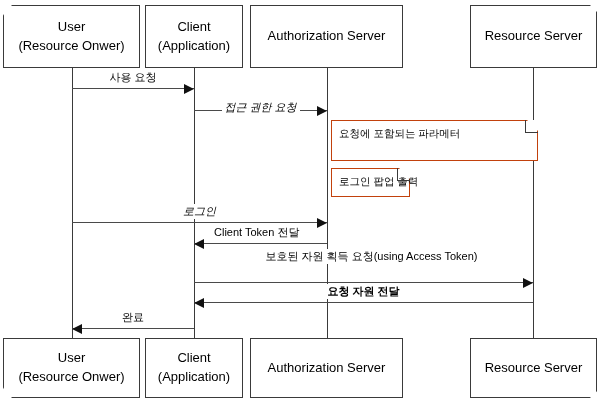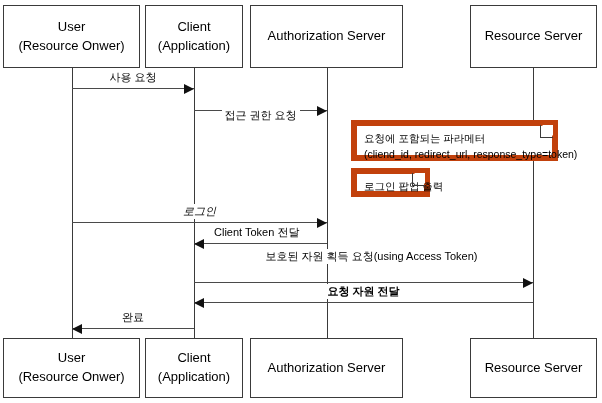--- a/index.html
+++ b/index.html
@@ -10,20 +10,21 @@
   body {
     font-family: "Liberation Sans", "DejaVu Sans", sans-serif;
     -webkit-font-smoothing: none;
   }
   #diagram {
     position: relative;
     width: 602px;
     height: 403px;
     background: #ffffff;
     overflow: hidden;
+    border-radius: 28px;
   }
   .lifeline-box {
     position: absolute;
     box-sizing: border-box;
     border: 1px solid #3a3a3a;
     background: #ffffff;
     display: flex;
     flex-direction: column;
     align-items: center;
     justify-content: center;
@@ -73,28 +74,27 @@
     text-align: center;
     line-height: 1.35;
     z-index: 4;
     background: #ffffff;
     padding: 0 3px;
   }
 
   .note {
     position: absolute;
     box-sizing: border-box;
-    border: 6px solid #c2410c;
+    border: 1px solid #c2410c;
     background: #ffffff;
     font-size: 10.5px;
     color: #000000;
     line-height: 1.5;
     padding: 5px 7px 4px 7px;
     z-index: 5;
-    margin-left: 20px;
   }
   .note .foldline {
     position: absolute;
     top: -1px;
     right: -1px;
     width: 0;
     height: 0;
     border-top: 11px solid #ffffff;
     border-left: 11px solid transparent;
   }
@@ -134,39 +134,38 @@
       <span class="ln">Resource Server</span>
     </div>
     <div class="lifeline-box" style="left: 470px; top: 338px; width: 127px; height: 60px;">
       <span class="ln">Resource Server</span>
     </div>
     <div class="msg-line" style="left: 72px; top: 88px; width: 122px;"></div>
     <div class="arrowhead right" style="left: 184px; top: 84px;"></div>
     <div class="msg-label" style="left: 106.5px; top: 70px; text-align: center;"><span class="ln">사용 요청</span></div>
     <div class="msg-line" style="left: 194px; top: 110px; width: 133px;"></div>
     <div class="arrowhead right" style="left: 317px; top: 106px;"></div>
-    <div class="msg-label" style="left: 221.5px; top: 108px;"><span class="ln">접근 권한 요청</span></div>
+    <div class="msg-label" style="left: 221.5px; top: 100px; font-style: italic;"><span class="ln">접근 권한 요청</span></div>
     <div class="msg-line" style="left: 72px; top: 222px; width: 255px;"></div>
     <div class="arrowhead right" style="left: 317px; top: 218px;"></div>
     <div class="msg-label" style="left: 180px; top: 204px; font-style: italic;"><span class="ln">로그인</span></div>
     <div class="msg-line" style="left: 194px; top: 243px; width: 133px;"></div>
     <div class="arrowhead left" style="left: 194px; top: 239px;"></div>
     <div class="msg-label" style="left: 211px; top: 225px;"><span class="ln">Client Token 전달</span></div>
     <div class="msg-line" style="left: 194px; top: 282px; width: 339px;"></div>
     <div class="arrowhead right" style="left: 523px; top: 278px;"></div>
     <div class="msg-label" style="left: 254.5px; top: 249px; margin-left: 8px;"><span class="ln">보호된 자원 획득 요청</span><span class="ln">(using Access Token)</span></div>
     <div class="msg-line" style="left: 194px; top: 302px; width: 339px;"></div>
     <div class="arrowhead left" style="left: 194px; top: 298px;"></div>
     <div class="msg-label" style="left: 324.5px; top: 284px; font-weight: bold;"><span class="ln">요청 자원 전달</span></div>
     <div class="msg-line" style="left: 72px; top: 328px; width: 122px;"></div>
     <div class="arrowhead left" style="left: 72px; top: 324px;"></div>
     <div class="msg-label" style="left: 119px; top: 310px;"><span class="ln">완료</span></div>
     <div class="note" style="left: 331px; top: 120px; width: 207px; height: 41px;">
       <span class="nline">요청에 포함되는 파라메터</span>
-      <span class="nline">(cliend_id, redirect_url, response_type=token)</span>
       <div class="foldline"></div>
       <div style="position: absolute; top: -1px; right: -1px; width: 12px; height: 12px; border-left: 1px solid rgb(58, 58, 58); border-bottom: 1px solid rgb(58, 58, 58); transform: rotate(0deg); pointer-events: none; background: transparent;"></div>
     </div>
     <div class="note" style="left: 331px; top: 168px; width: 79px; height: 29px;">
       <span class="nline">로그인 팝업 출력</span>
       <div class="foldline"></div>
       <div style="position: absolute; top: -1px; right: -1px; width: 12px; height: 12px; border-left: 1px solid rgb(58, 58, 58); border-bottom: 1px solid rgb(58, 58, 58); transform: rotate(0deg); pointer-events: none; background: transparent;"></div>
     </div>
   </div>
 

